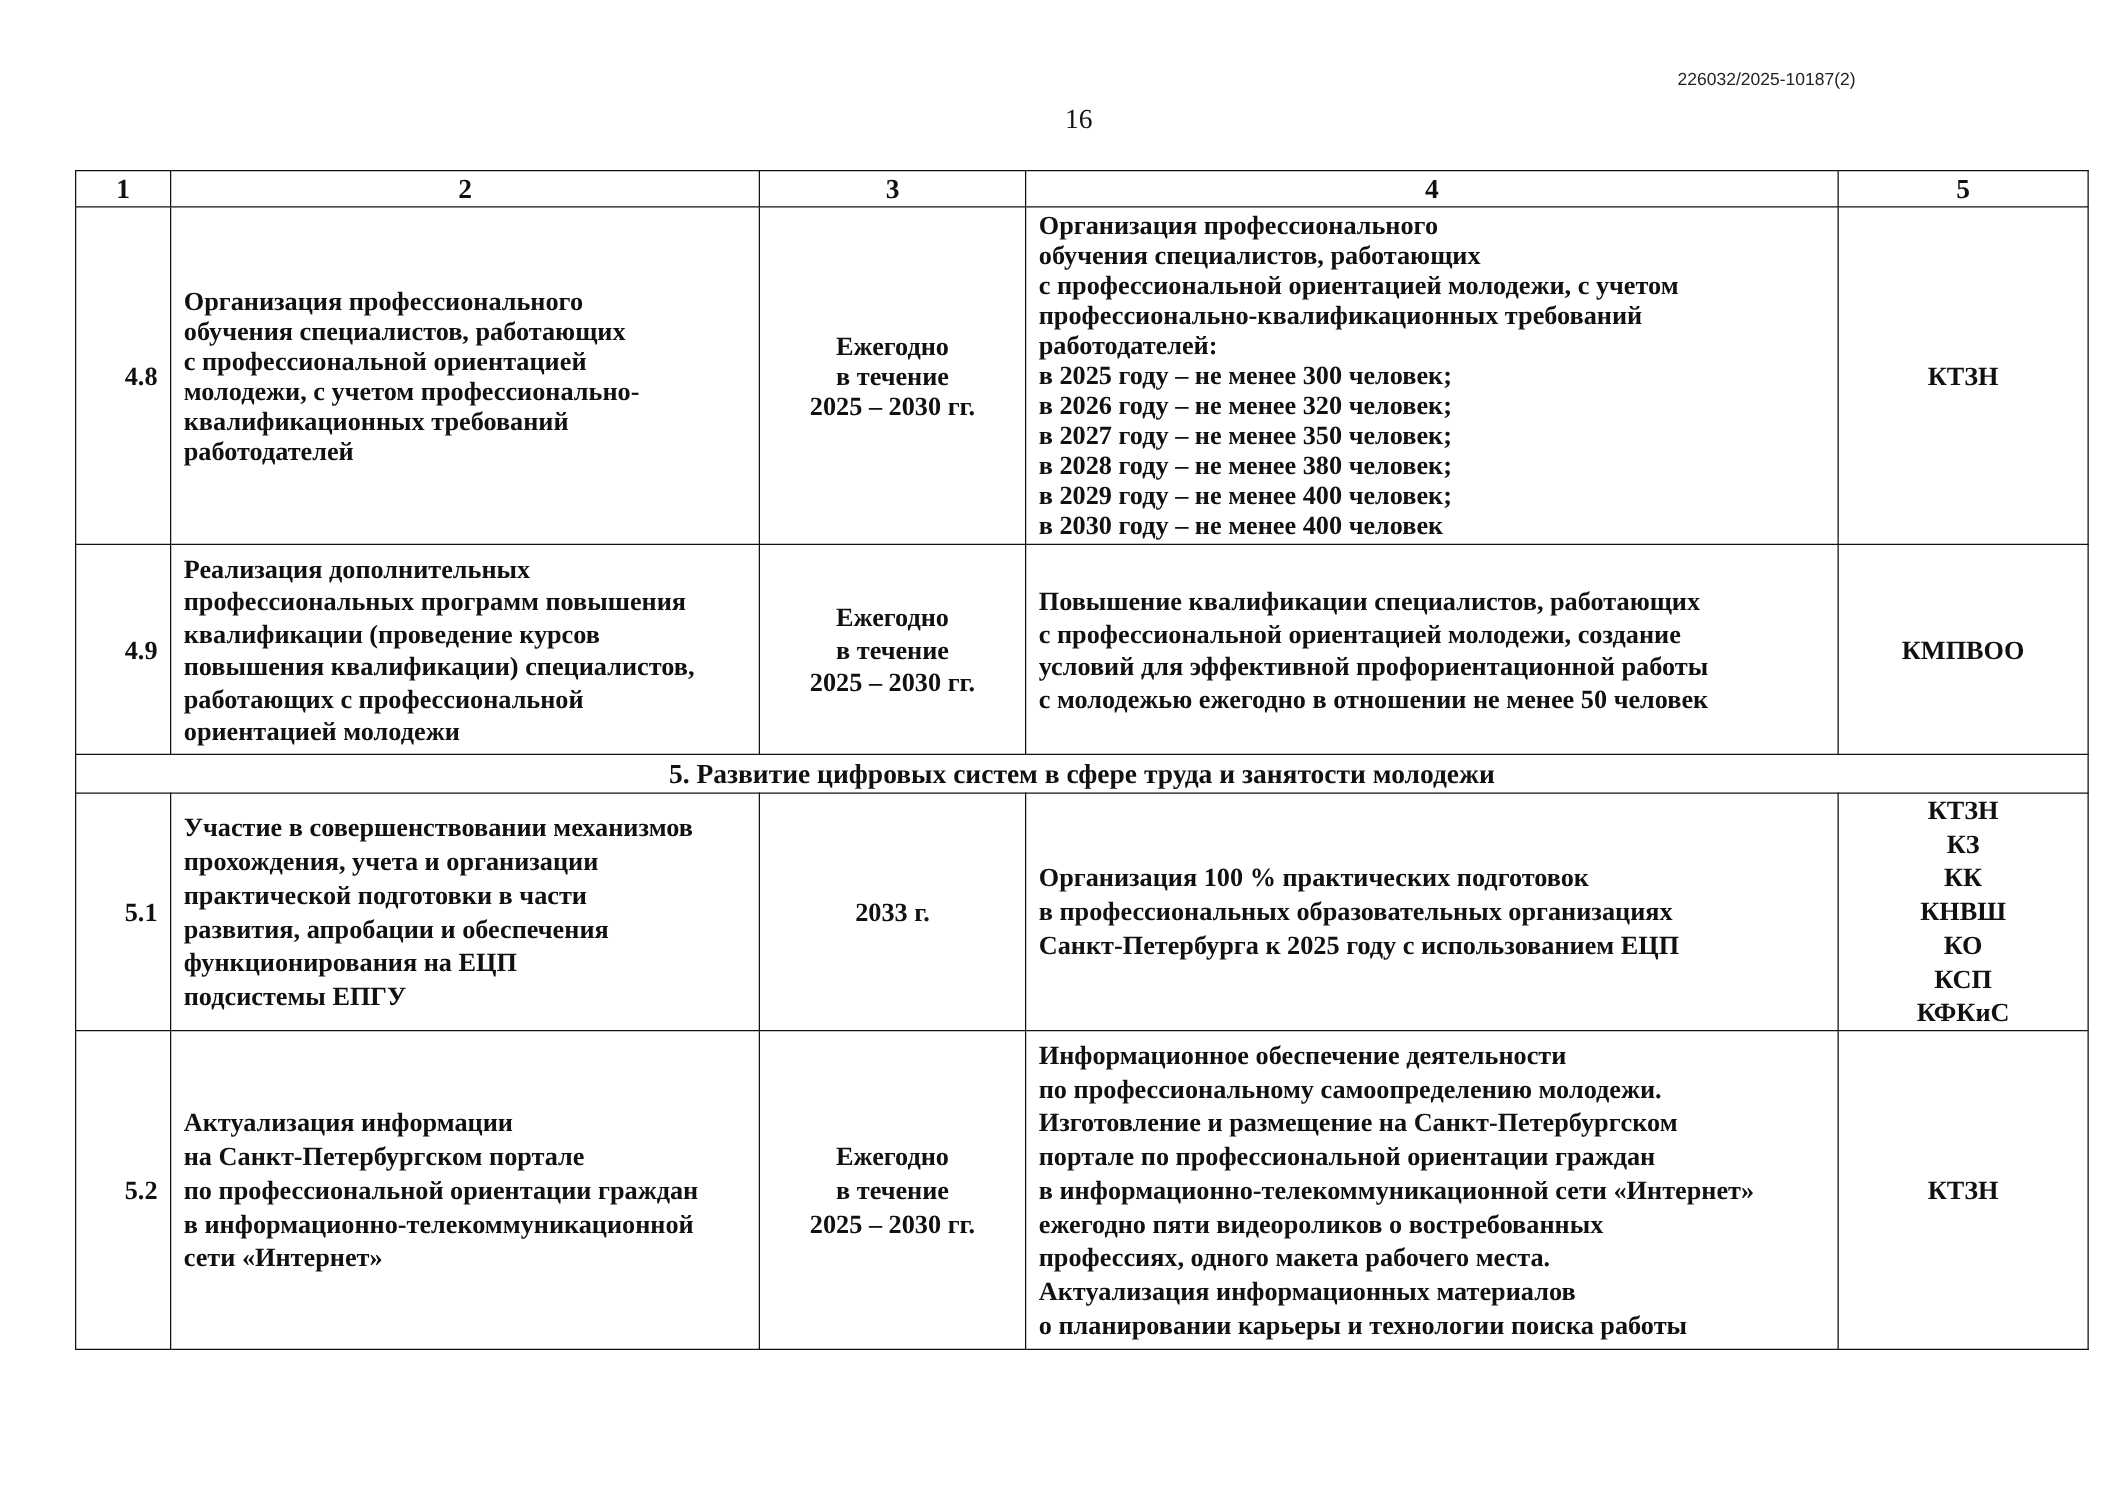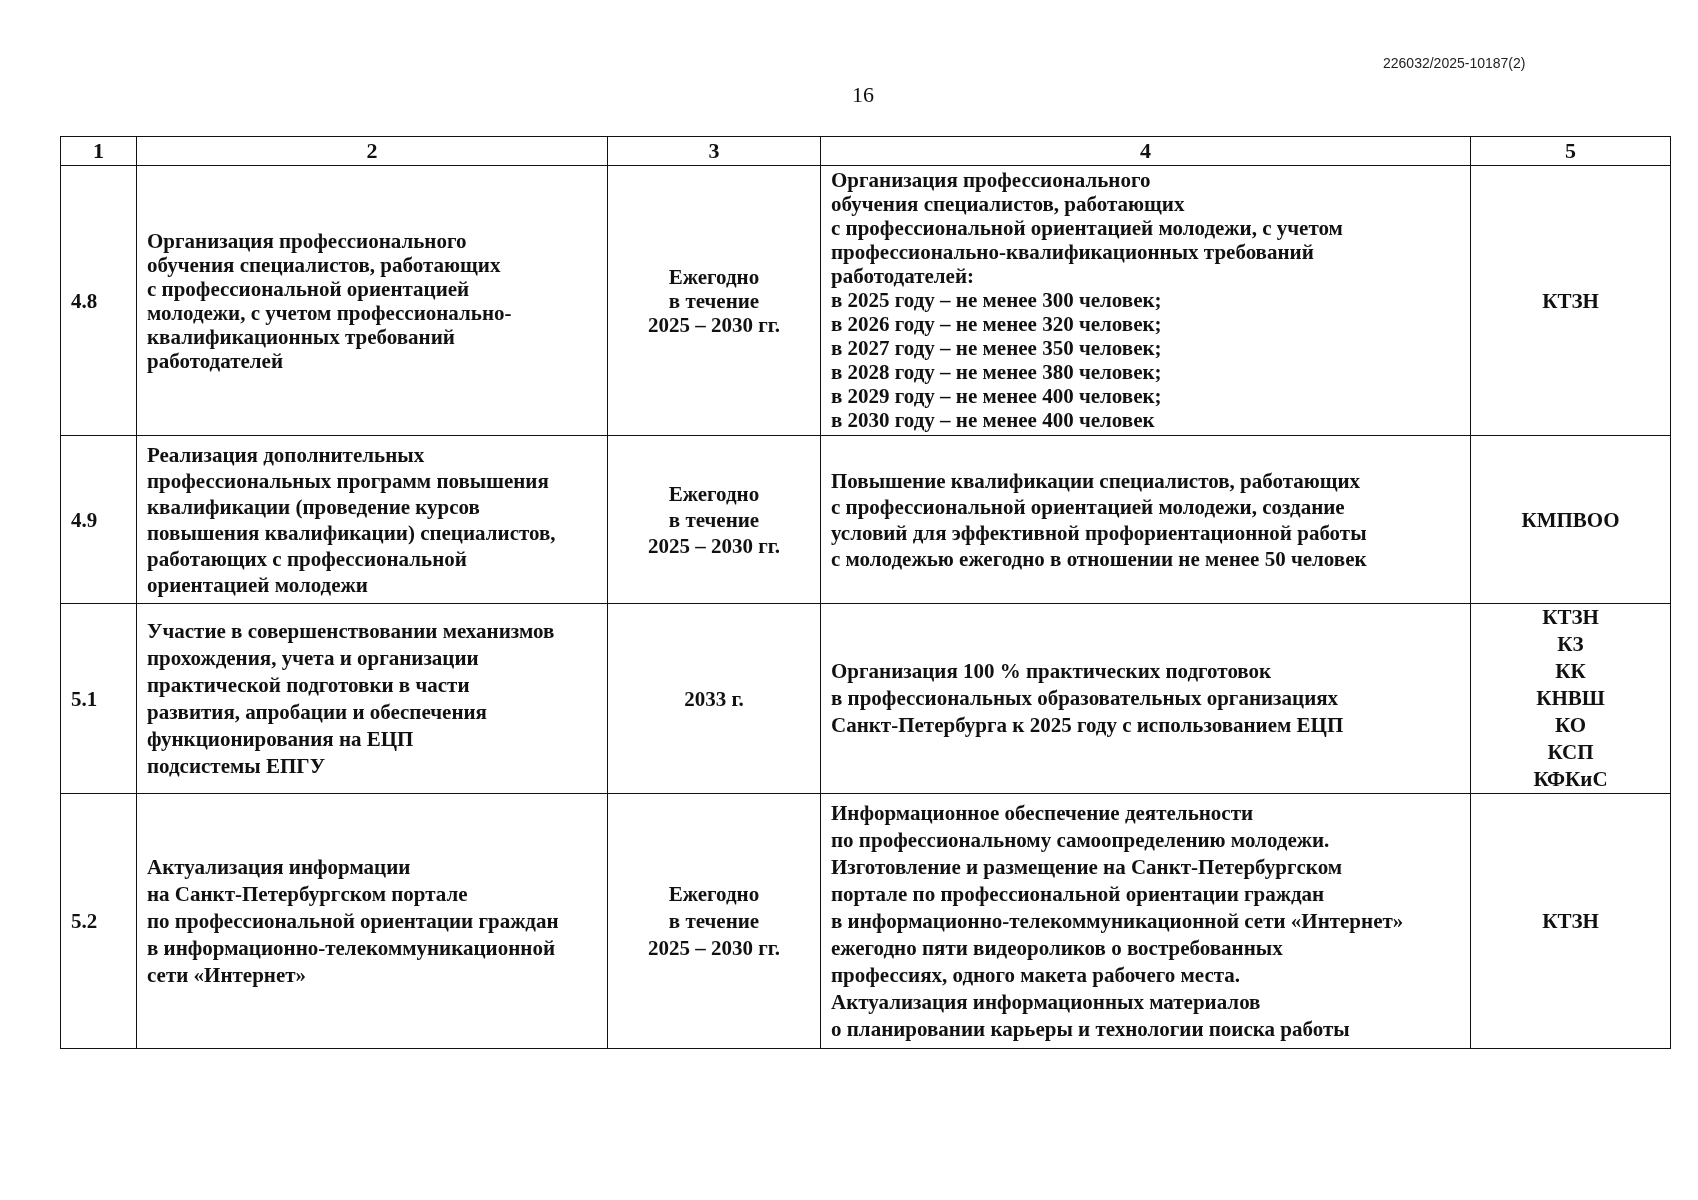--- a/index.html
+++ b/index.html
@@ -1,25 +1,25 @@
 <!DOCTYPE html>
 <html><head>
 <meta charset="utf-8">
 <style>
   html, body { margin:0; padding:0; background:#ffffff; }
   body { width:1698px; height:1200px; position:relative; overflow:hidden;
          font-family:"Liberation Serif","DejaVu Serif",serif; color:#111; }
-  .doc-id { position:absolute; left:1383px; top:55px; font-family:"Liberation Sans","DejaVu Sans",sans-serif;
+  .doc-id { position:absolute; left:1342px; top:55px; font-family:"Liberation Sans","DejaVu Sans",sans-serif;
             font-size:14px; color:#222; }
   .page-num { position:absolute; left:852px; top:82px; font-size:22px; }
   table.plan { position:absolute; left:60px; top:136px; width:1610px; border-collapse:collapse;
                table-layout:fixed; font-size:21px; line-height:24px; }
   table.plan td, table.plan th { border:1.5px solid #111; vertical-align:middle; padding:0 10px;font-weight:bold; }
   table.plan th { font-weight:bold; font-size:22px; height:28px; text-align:center; padding:0; }
-  .c1 { width:54px; text-align:left; }
+  .c1 { width:54px; text-align:right; }
   .c2 { text-align:left; }
   .c3 { text-align:center; }
   .c4 { text-align:left; }
   .c5 { text-align:center;margin-left:40px; }
   .ml { white-space:pre-line; }
   tr.section td { font-weight:bold; text-align:center; height:30px; font-size:22px; }
 </style>
 </head>
 <body>
 
@@ -78,20 +78,23 @@
 ориентацией молодежи</td>
       <td class="c3 ml" style="line-height:26px">Ежегодно
 в течение
 2025 – 2030 гг.</td>
       <td class="c4 ml" style="line-height:26px">Повышение квалификации специалистов, работающих
 с профессиональной ориентацией молодежи, создание
 условий для эффективной профориентационной работы
 с молодежью ежегодно в отношении не менее 50 человек</td>
       <td class="c5 ml">КМПВОО</td>
     </tr>
+    <tr class="section">
+      <td colspan="5">5. Развитие цифровых систем в сфере труда и занятости молодежи</td>
+    </tr>
     <tr style="height:190px">
       <td class="c1">5.1</td>
       <td class="c2 ml" style="line-height:27px">Участие в совершенствовании механизмов
 прохождения, учета и организации
 практической подготовки в части
 развития, апробации и обеспечения
 функционирования на ЕЦП
 подсистемы ЕПГУ</td>
       <td class="c3 ml">2033 г.</td>
       <td class="c4 ml" style="line-height:27px">Организация 100 % практических подготовок

